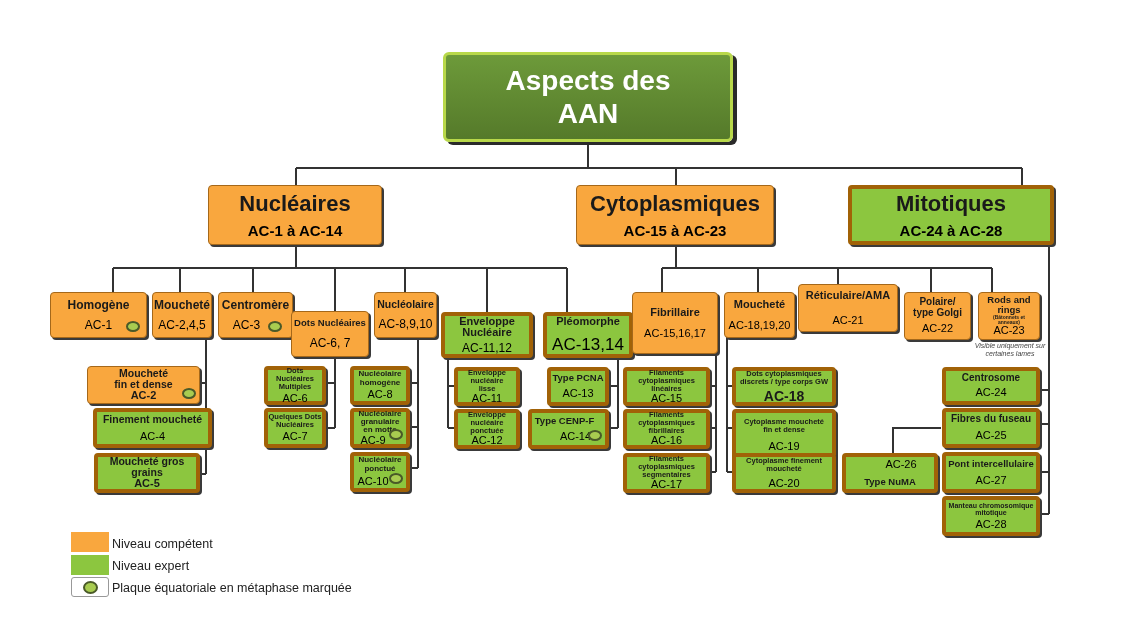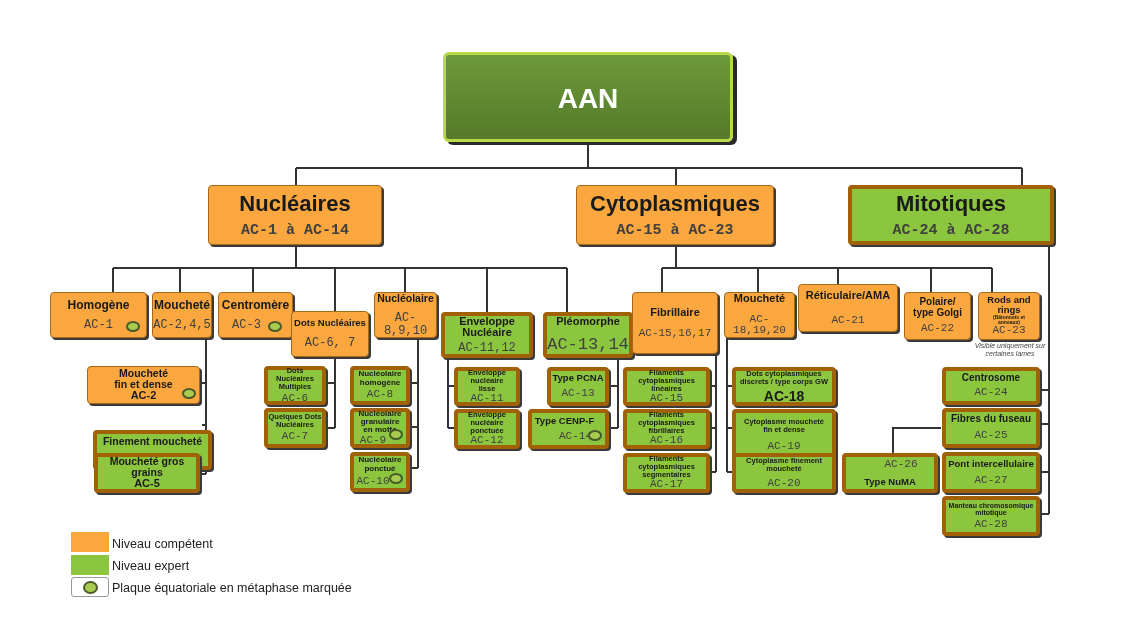--- a/index.html
+++ b/index.html
@@ -2,21 +2,21 @@
 <html><head>
 <meta charset="utf-8">
 <style>
   html, body { margin:0; padding:0; background:#ffffff; }
   body { width:1129px; height:641px; position:relative; overflow:hidden; font-family:"Liberation Sans", sans-serif; }
   #lines { position:absolute; left:0; top:0; width:1129px; height:641px; }
   .box { position:absolute; box-sizing:border-box; border-radius:4px; text-align:center; color:#1a1a1a; font-weight:bold; display:flex; flex-direction:column; justify-content:center; align-items:center; line-height:1.05; }
   .orange { background:#f9a73e; border:1px solid #a5681a; box-shadow:2px 2px 0 #3a3a3a; }
   .green { background:#8cc63f; border:4px solid #a16207; box-shadow:2px 2px 0 #3a3a3a; }
   .root { background:linear-gradient(#6d9a3a,#557a2a); border:3px solid #b8d84a; box-shadow:4px 3px 0 #2a2a2a; color:#fff; border-radius:6px; }
-  .code { font-weight:normal; font-family:Liberation Mono, monospace; color:#404040; }
+  .code { font-weight:normal; font-family:Liberation Sans, sans-serif; color:#000000; }
   .dot { position:absolute; width:14px; height:11px; border-radius:50%; background:#a8cc50; border:2.5px solid #4a5a28; box-sizing:border-box; }
   .legend-swatch { position:absolute; width:38px; height:20px; box-sizing:border-box; }
   .legend-text { position:absolute; font-size:12.5px; color:#222; font-family:"Liberation Sans", sans-serif; }
   .note { position:absolute; font-size:7px; font-style:italic; color:#444; text-align:center; line-height:1.2; }
 </style>
 </head>
 <body>
 
 <svg id="lines" xmlns="http://www.w3.org/2000/svg">
   <g stroke="#333" stroke-width="2" fill="none">
@@ -41,20 +41,21 @@
 
     <path d="M716 336 V472 M710 386 H716 M710 428 H716 M710 472 H716"></path>
 
     <path d="M727 336 V472 M727 386 H733 M727 428 H733 M727 472 H733"></path>
 
     <path d="M893 454 V428 H941"></path>
   </g>
 </svg>
 
 <div class="box root" style="left:443px;top:52px;width:290px;height:90px;font-size:28px;">
+  <span>Aspects des</span>
   <span style="margin-top:4px;">AAN</span>
 </div>
 
 <div class="box orange" style="left:208px;top:185px;width:174px;height:60px;">
   <span style="font-size:22px;">Nucléaires</span>
   <span class="code" style="font-size:15px;font-weight:bold;margin-top:8px;">AC-1 à AC-14</span>
 </div>
 <div class="box orange" style="left:576px;top:185px;width:198px;height:60px;">
   <span style="font-size:22px;">Cytoplasmiques</span>
   <span class="code" style="font-size:15px;font-weight:bold;margin-top:8px;">AC-15 à AC-23</span>
@@ -95,21 +96,21 @@
   <span style="font-size:11px;">Pléomorphe</span>
   <span class="code" style="font-size:17px;margin-top:8px;">AC-13,14</span>
 </div>
 
 <div class="box orange" style="left:87px;top:366px;width:113px;height:38px;">
   <span style="font-size:10.5px;">Moucheté</span>
   <span style="font-size:10.5px;">fin et dense</span>
   <span style="font-size:11px;">AC-2</span>
   <span class="dot" style="right:3px;bottom:4px;"></span>
 </div>
-<div class="box green" style="left:93px;top:408px;width:119px;height:40px;margin-top:22px;">
+<div class="box green" style="left:93px;top:408px;width:119px;height:40px;">
   <span style="font-size:10.5px;">Finement moucheté</span>
   <span class="code" style="font-size:11px;margin-top:6px;">AC-4</span>
 </div>
 <div class="box green" style="left:94px;top:453px;width:106px;height:40px;">
   <span style="font-size:10.5px;">Moucheté gros</span>
   <span style="font-size:10.5px;">grains</span>
   <span style="font-size:11px;">AC-5</span>
 </div>
 <div class="box green" style="left:264px;top:366px;width:62px;height:39px;">
   <span style="font-size:7.5px;">Dots Nucléaires</span>

